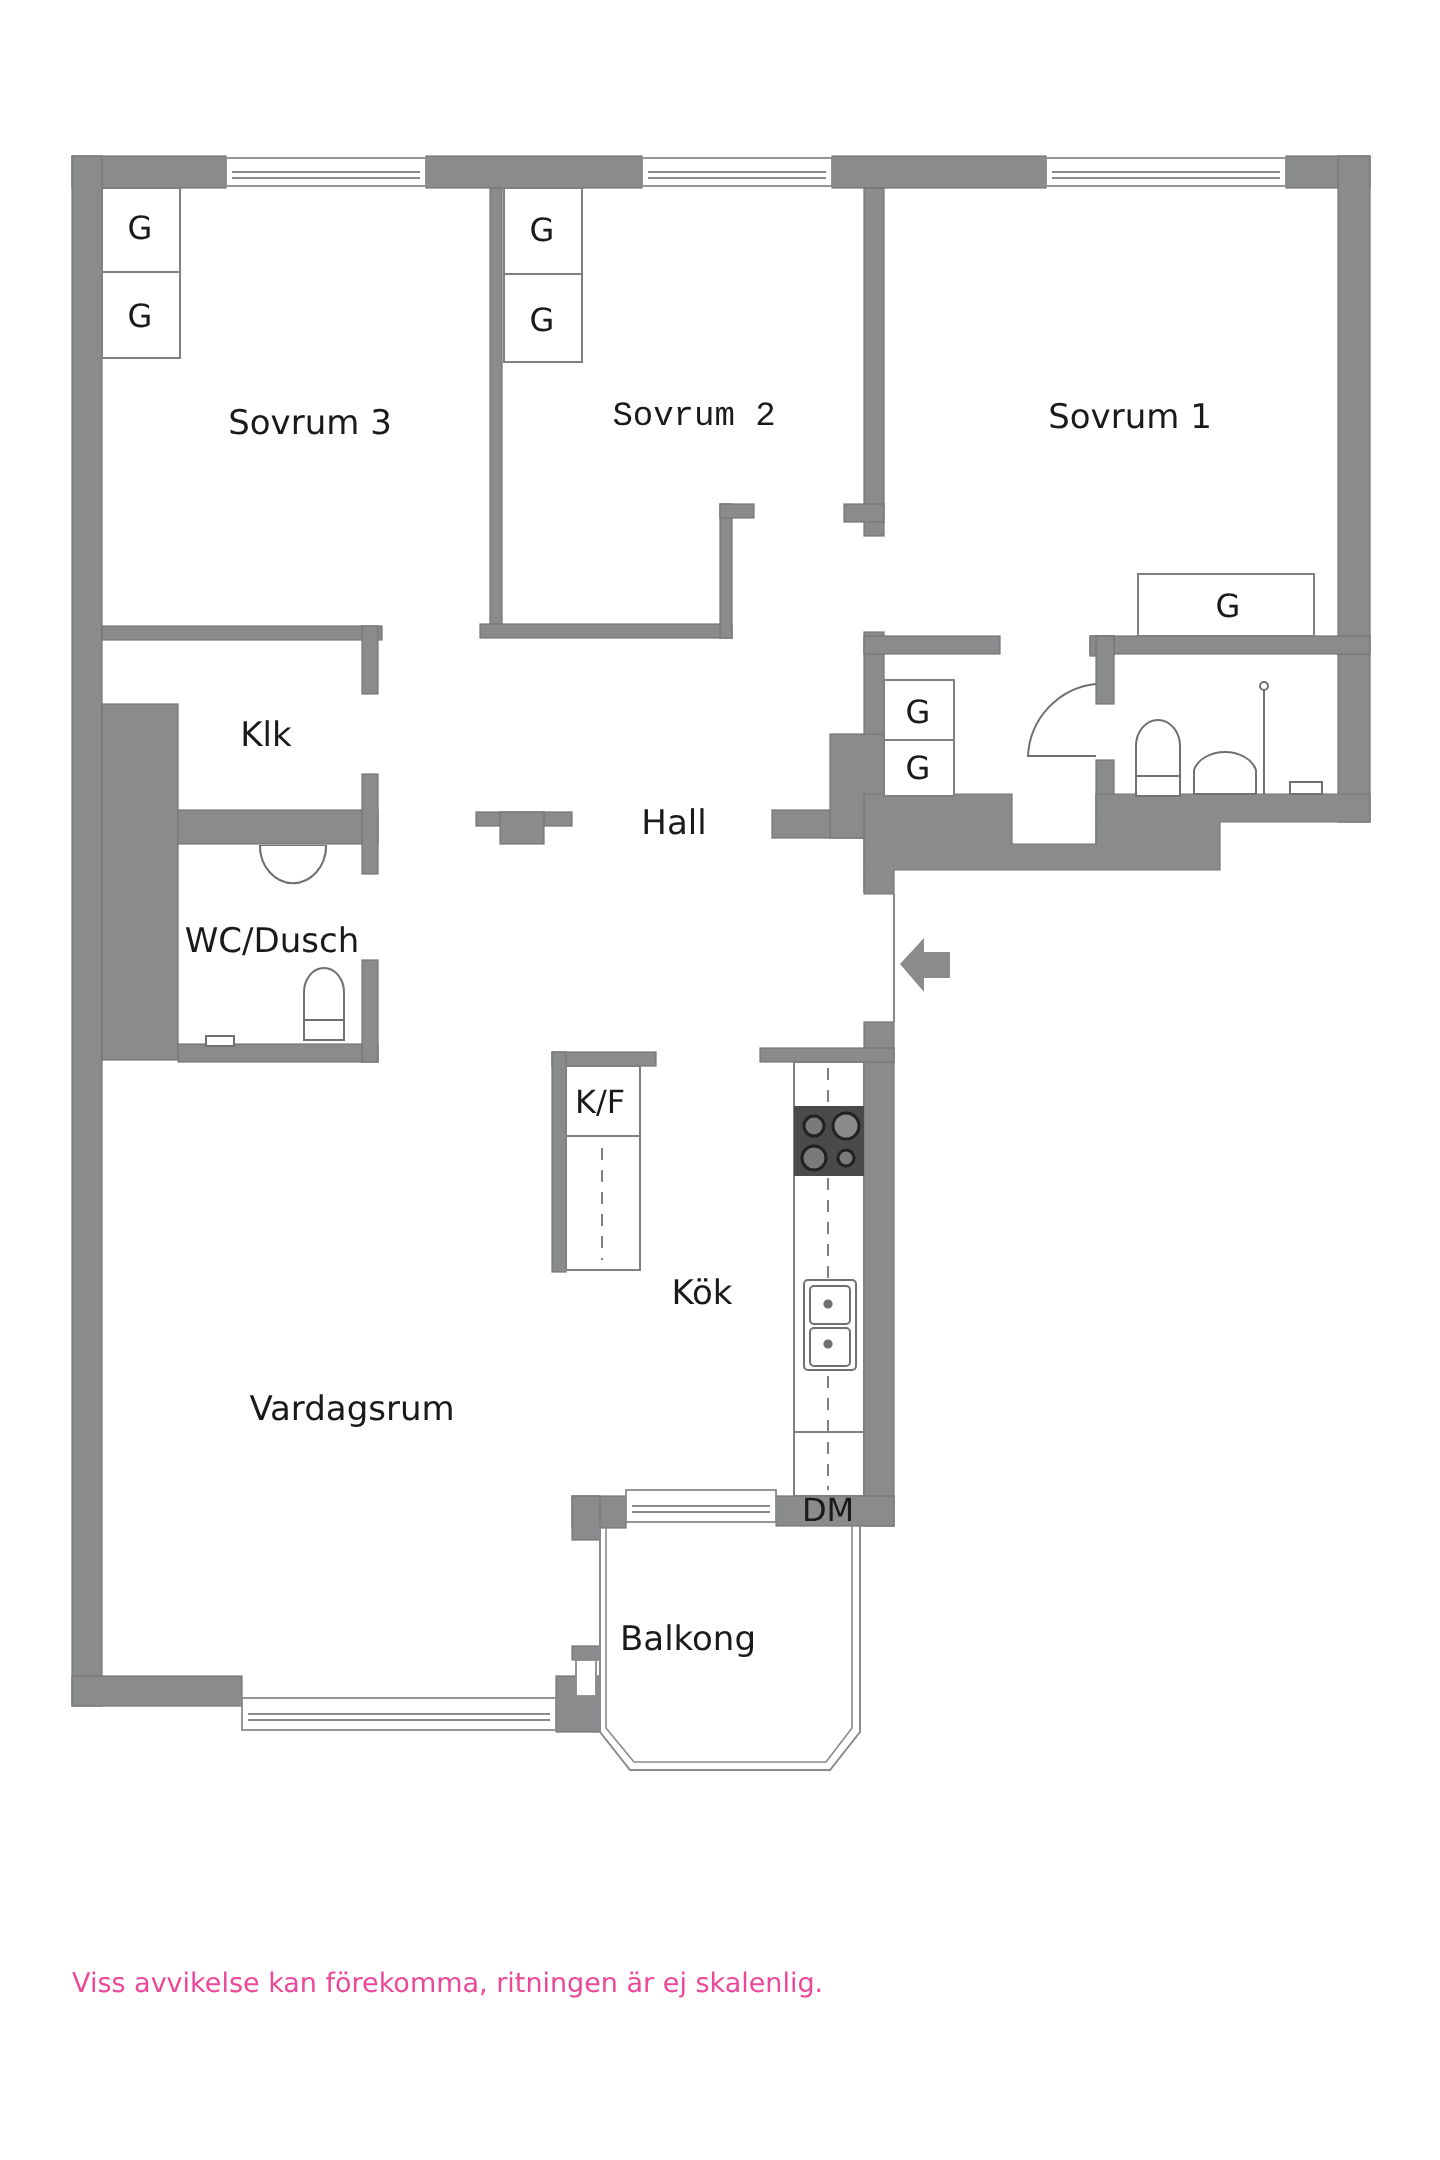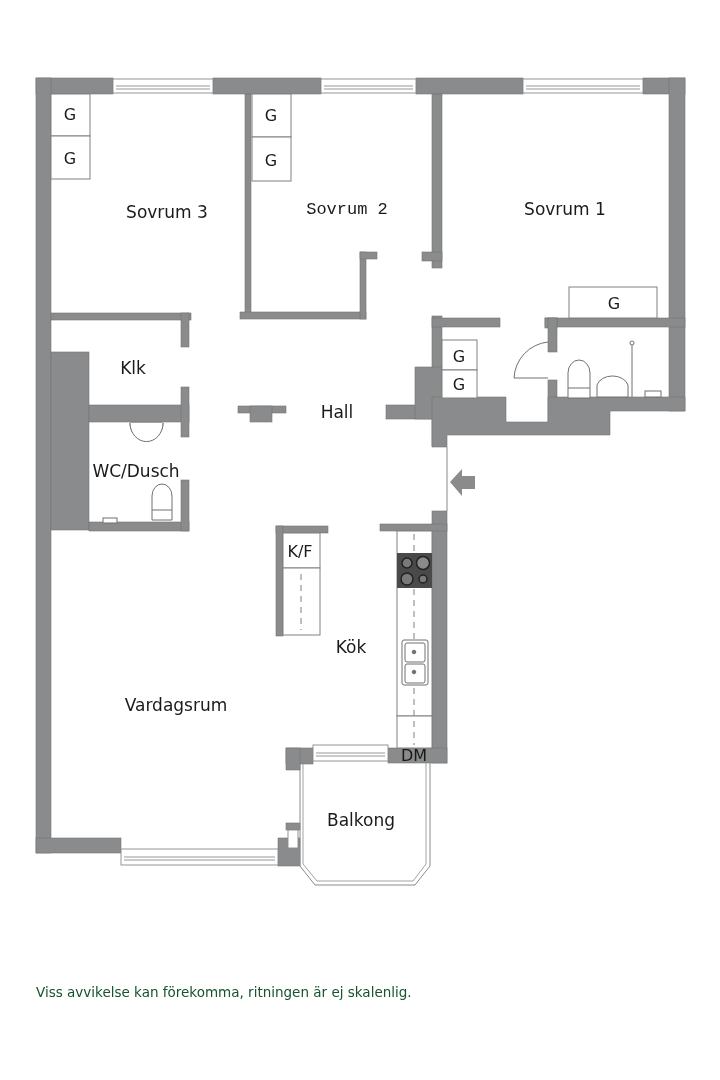--- a/index.html
+++ b/index.html
@@ -1,20 +1,20 @@
 <!DOCTYPE html>
 <html><head>
   <meta charset="utf-8">
   <style>
     html, body { margin: 0; padding: 0; background: #ffffff; }
     body { width: 720px; height: 1080px; position: relative; overflow: hidden; font-family: "DejaVu Sans", "Liberation Sans", sans-serif; }
     #plan { position: absolute; left: 0; top: 0; }
     .room-label { position: absolute; font-family: "DejaVu Sans", sans-serif; font-size: 17px; color: #1a1a1a; white-space: nowrap; transform: translate(-50%, -50%); }
     .fix-label { position: absolute; font-family: "DejaVu Sans", sans-serif; font-size: 16px; color: #1a1a1a; transform: translate(-50%, -50%); }
-    .disclaimer { position: absolute; left: 36px; top: 984px; font-size: 13.5px; color: #14532d; font-family: "DejaVu Sans", sans-serif; }
+    .disclaimer { position: absolute; left: 36px; top: 984px; font-size: 13.5px; color: #ec4899; font-family: "DejaVu Sans", sans-serif; }
   </style>
 </head>
 <body>
 
 <svg id="plan" width="720" height="1080" viewBox="0 0 720 1080" xmlns="http://www.w3.org/2000/svg">
   <g fill="#8a8b8c" stroke="#757677" stroke-width="0.6">
 
     <rect x="36" y="78" width="77" height="16"></rect>
     <rect x="213" y="78" width="108" height="16"></rect>
     <rect x="416" y="78" width="107" height="16"></rect>
@@ -143,29 +143,29 @@
     <circle cx="632" cy="343" r="2"></circle>
     <rect x="645" y="391" width="16" height="6"></rect>
 
     <path d="M548 342 A38 38 0 0 0 514 378 L548 378" fill="none"></path>
   </g>
 
   <path d="M450 482 L462 469 L462 476 L475 476 L475 489 L462 489 L462 496 Z" fill="#8a8b8c"></path>
   <line x1="447" y1="447" x2="447" y2="511" stroke="#8a8a8a" stroke-width="1"></line>
 </svg>
 
-<div class="room-label" style="left:155px;top:212px;margin-left:12px;">Sovrum 3</div>
+<div class="room-label" style="left:155px;top:212px;">Sovrum 3</div>
 <div class="room-label" style="left:347px;top:209px;font-family:Liberation Mono, monospace;">Sovrum 2</div>
 <div class="room-label" style="left:565px;top:209px;">Sovrum 1</div>
 <div class="room-label" style="left:133px;top:368px;">Klk</div>
 <div class="room-label" style="left:337px;top:412px;">Hall</div>
 <div class="room-label" style="left:136px;top:471px;">WC/Dusch</div>
 <div class="room-label" style="left:351px;top:647px;">Kök</div>
 <div class="room-label" style="left:176px;top:705px;">Vardagsrum</div>
-<div class="room-label" style="left:361px;top:820px;text-align:center;">Balkong</div>
+<div class="room-label" style="left:344px;top:820px;text-align:center;">Balkong</div>
 
 <div class="fix-label" style="left:70px;top:114px;">G</div>
 <div class="fix-label" style="left:70px;top:158px;">G</div>
 <div class="fix-label" style="left:271px;top:115px;">G</div>
 <div class="fix-label" style="left:271px;top:160px;">G</div>
 <div class="fix-label" style="left:614px;top:303px;">G</div>
 <div class="fix-label" style="left:459px;top:356px;">G</div>
 <div class="fix-label" style="left:459px;top:384px;">G</div>
 <div class="fix-label" style="left:300px;top:551px;">K/F</div>
 <div class="fix-label" style="left:414px;top:731px;margin-top:24px;">DM</div>

